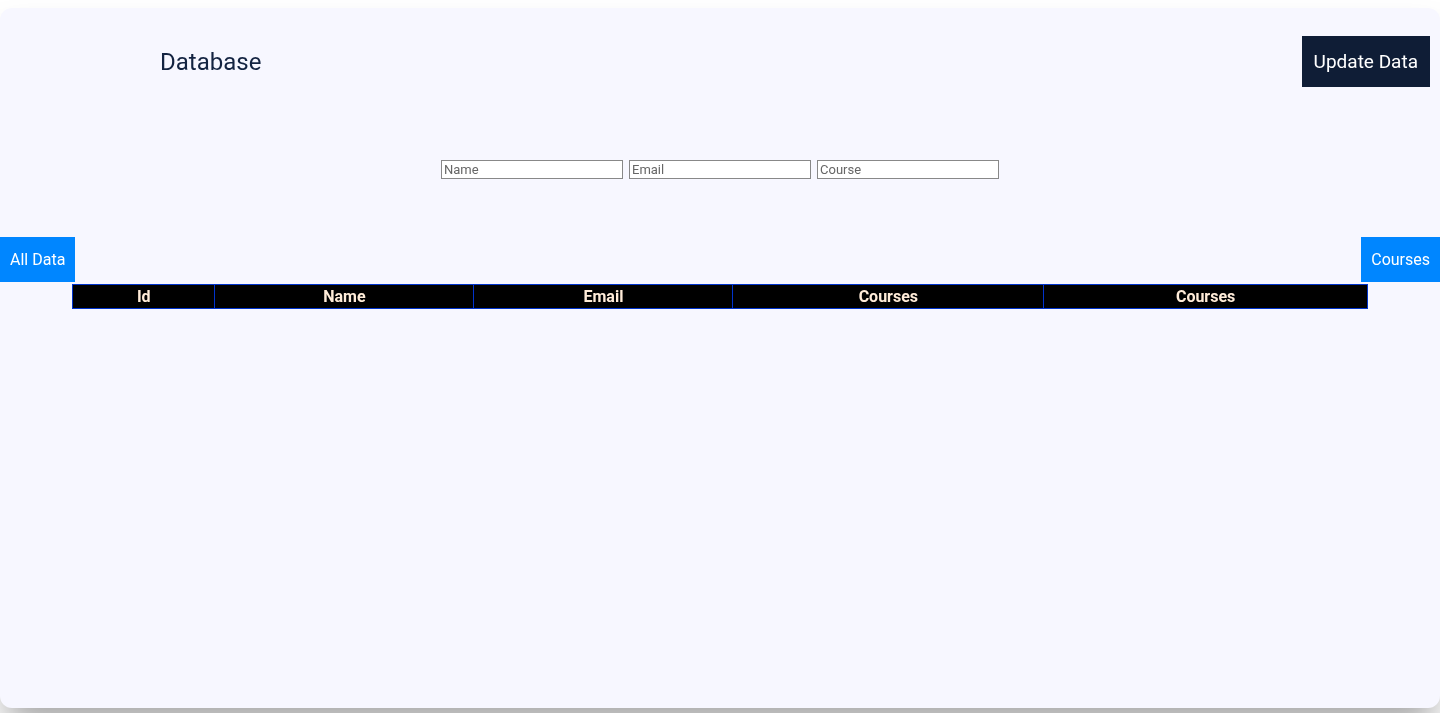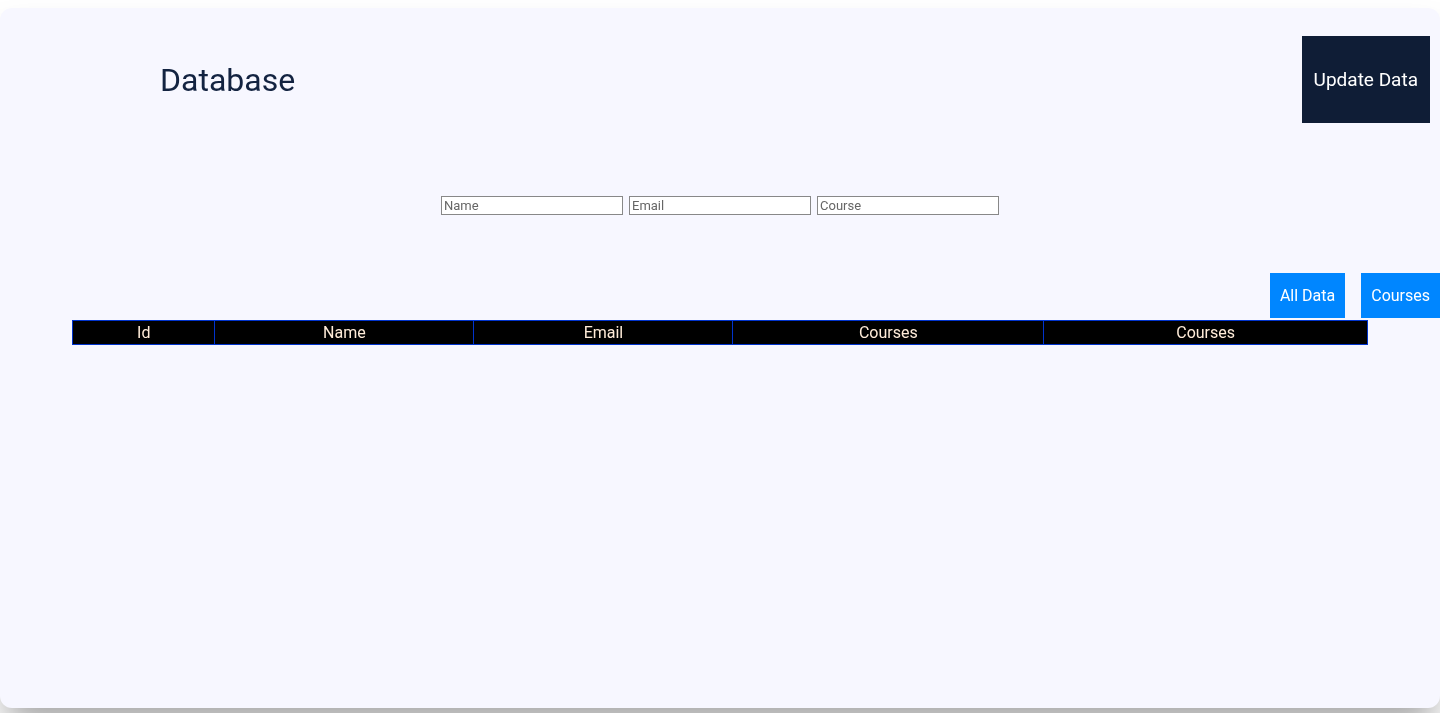--- a/index.html
+++ b/index.html
@@ -24,33 +24,33 @@
       position: relative;
     }
     .header {
       display: flex;
       justify-content: space-between;
       align-items: center;
       padding: 28px 10px 0 160px;
     }
     .page-title {
       color: #132341;
-      font-size: 32px;
+      font-size: 24px;
       font-weight: 400;
     }
     .header-buttons {
       display: flex;
       gap: 10px;
       padding-right: 0;
     }
     .header-btn {
       background: #0f1d36;
       color: #fff;
       border: none;
-      padding: 32px 12px;
+      padding: 14px 12px;
       font-size: 19px;
       cursor: pointer;
       font-family: inherit;
     }
     .search-section {
       margin-top: 72px;
       text-align: center;
     }
     .search-inputs {
       display: inline-flex;
@@ -64,43 +64,43 @@
       border: 1px solid #888;
       background: #fff;
       font-family: inherit;
     }
     .search-input::placeholder {
       color: #666;
     }
     .action-buttons {
       margin-top: 58px;
       display: flex;
-      justify-content: flex-end;
-      gap: 16px;
+      justify-content: space-between;
+      gap: 24px;
     }
     .action-btn {
       background: #0086ff;
       color: #fff;
       border: none;
       padding: 13px 10px;
       font-size: 16px;
       cursor: pointer;
       font-family: inherit;
     }
     .data-table {
       margin-top: 2px;
       margin-left: 72px;
       margin-right: 72px;
       border-collapse: collapse;
       width: calc(100% - 144px);
     }
     .data-table th {
       background: #000;
       color: #ffecd9;
-      font-weight: 400;
+      font-weight: 700;
       font-size: 16px;
       padding: 2px 0;
       border: 1px solid #0033cc;
       text-align: center;
       white-space: nowrap;
     }
     .data-table th:nth-child(1) { width: 11%; }
     .data-table th:nth-child(2) { width: 20%; }
     .data-table th:nth-child(3) { width: 20%; }
     .data-table th:nth-child(4) { width: 24%; }

